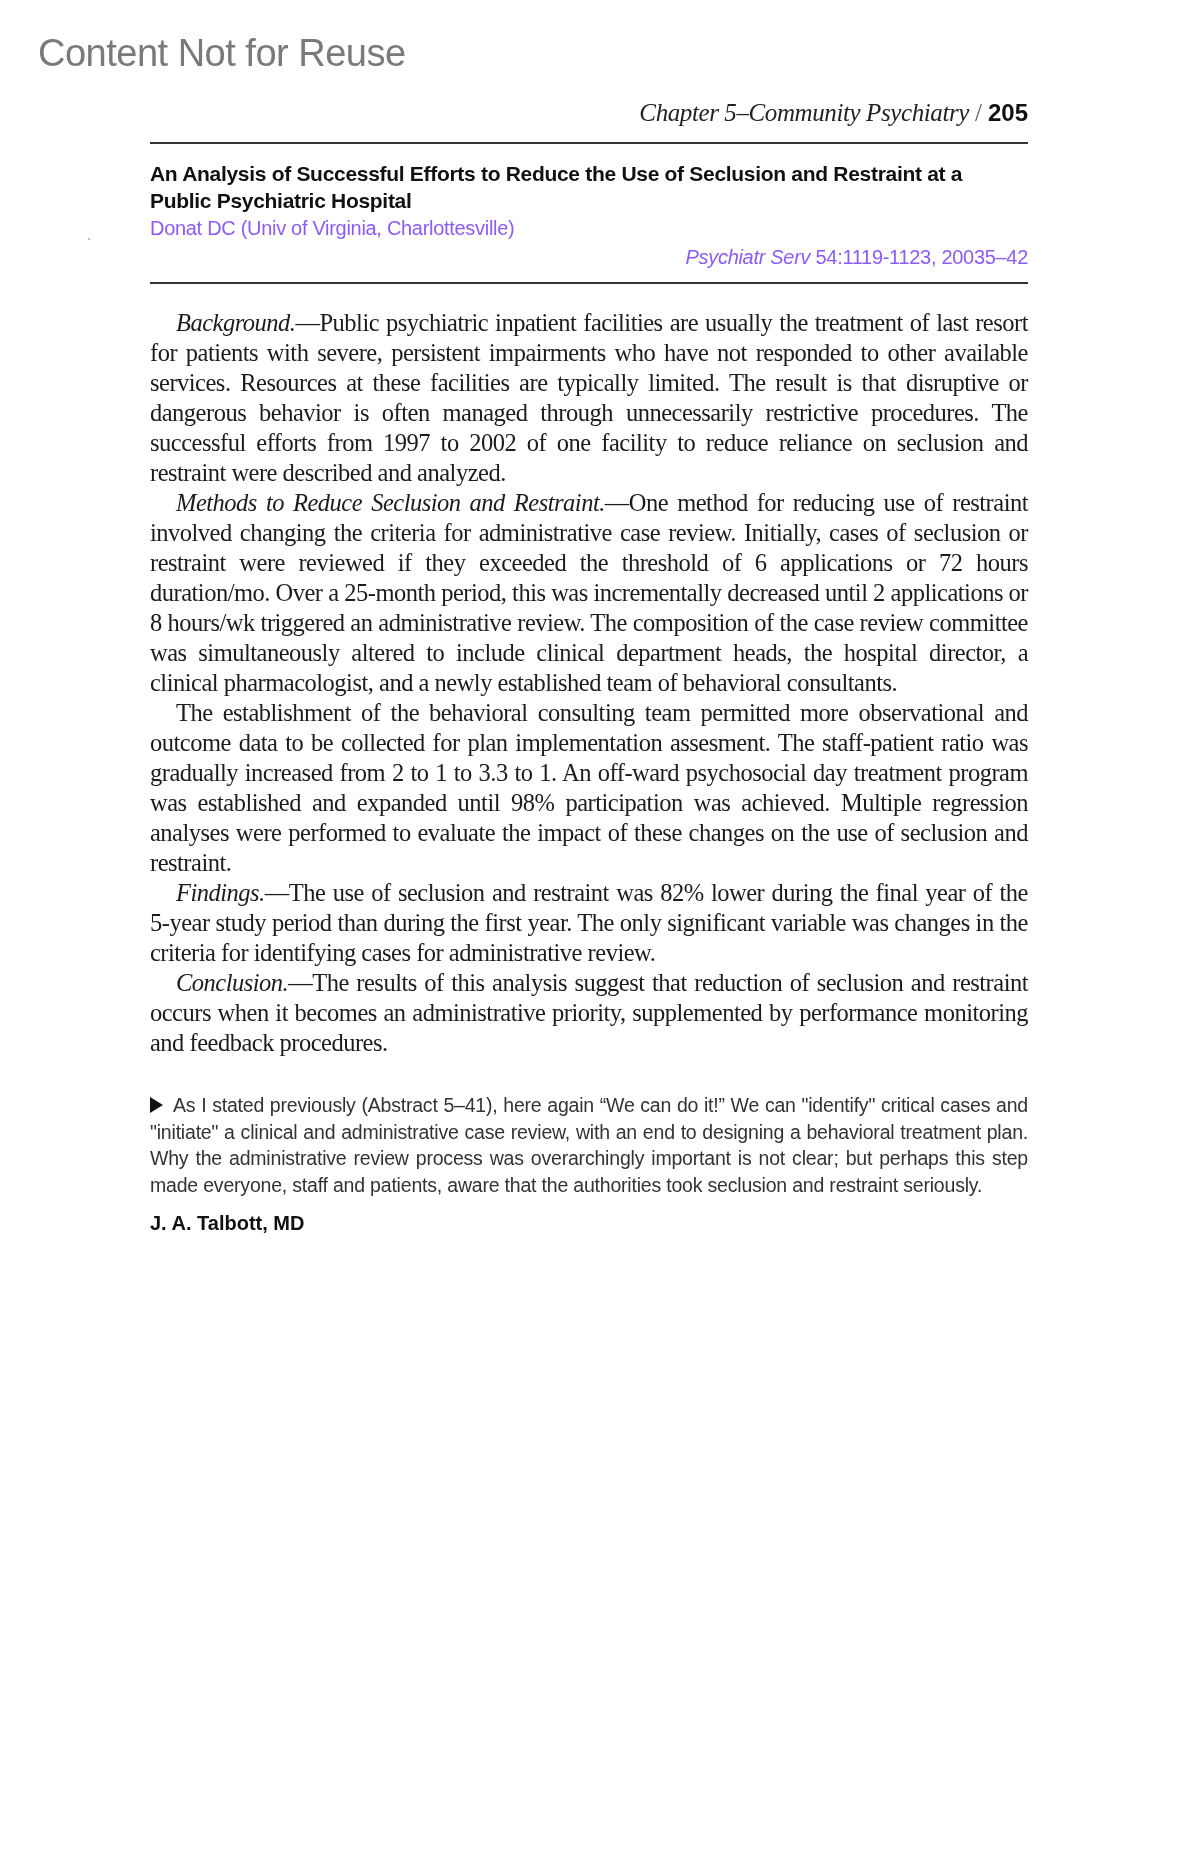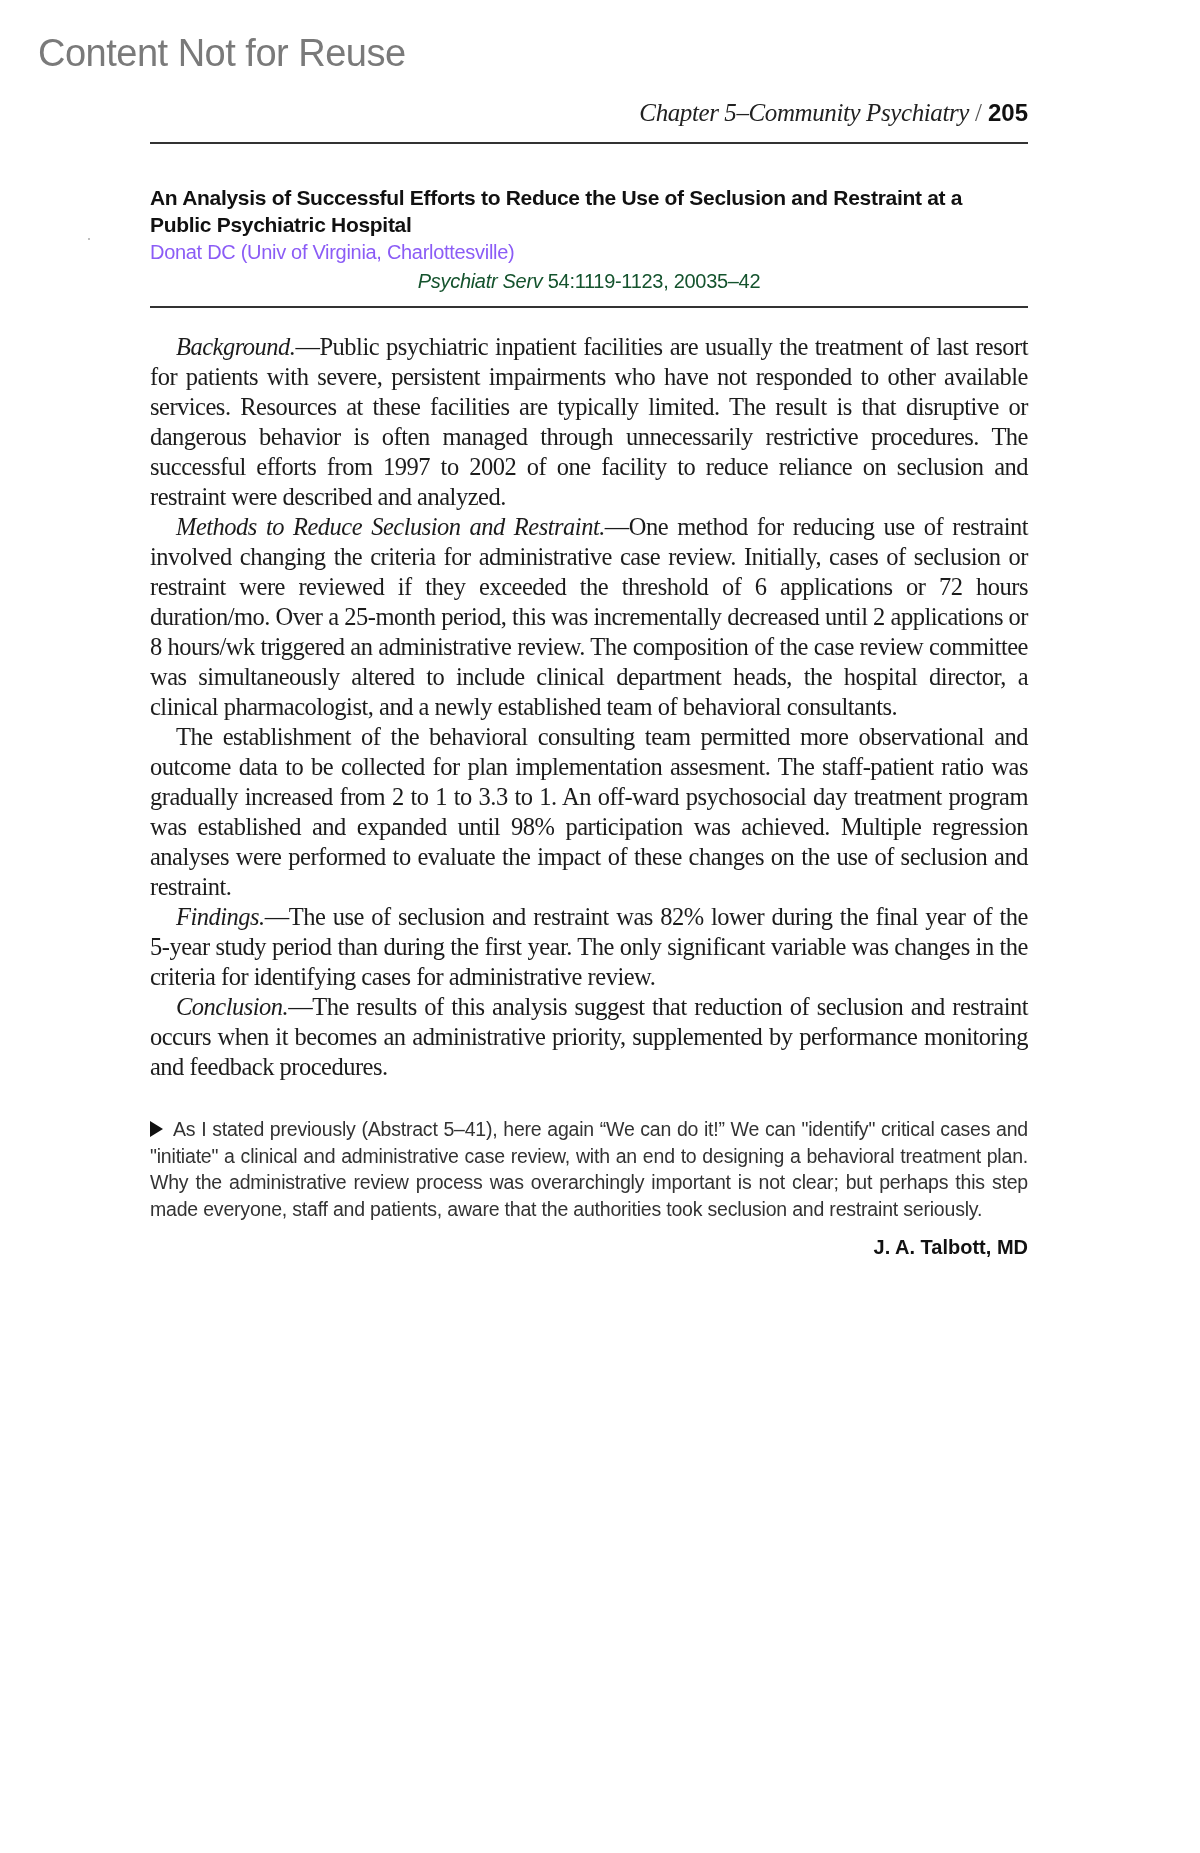--- a/index.html
+++ b/index.html
@@ -55,42 +55,42 @@
     font-size: 24px;
     color: #111;
   }
   .rule {
     height: 2px;
     background: #333;
     width: 100%;
   }
   .rule.top { margin-top: 12px; }
   .citation-block {
-    margin-top: 40px;
+    margin-top: 16px;
     font-family: "Liberation Sans", sans-serif;
   }
   .article-title {
     font-weight: bold;
     font-size: 21px;
     line-height: 27px;
     color: #111;
     letter-spacing: -0.3px;
   }
   .author {
     font-size: 20px;
     line-height: 29px;
     color: #8b5cf6;
     letter-spacing: -0.3px;
   }
   .cite-row {
     display: flex;
-    justify-content: center;
+    justify-content: flex-end;
     font-size: 20px;
     line-height: 29px;
-    color: #14532d;
+    color: #8b5cf6;
     letter-spacing: -0.3px;
   }
   .cite-row .journal { font-style: italic; }
   .rule.mid { margin-top: 10px; }
   .body {
     margin-top: 24px;
     font-family: "Liberation Serif", serif;
     font-size: 24.5px;
     line-height: 30px;
     color: #1c1c1c;
@@ -116,21 +116,20 @@
     width: 0;
     height: 0;
     border-top: 8px solid transparent;
     border-bottom: 8px solid transparent;
     border-left: 13px solid #111;
     margin-right: 10px;
     vertical-align: -1px;
   }
   .signature {
     margin-top: 10px;
-    text-align: right;
     font-family: "Liberation Sans", sans-serif;
     font-weight: bold;
     font-size: 20px;
     line-height: 30px;
     color: #111;
   }
   .speck {
     position: absolute;
     left: 88px;
     top: 238px;

